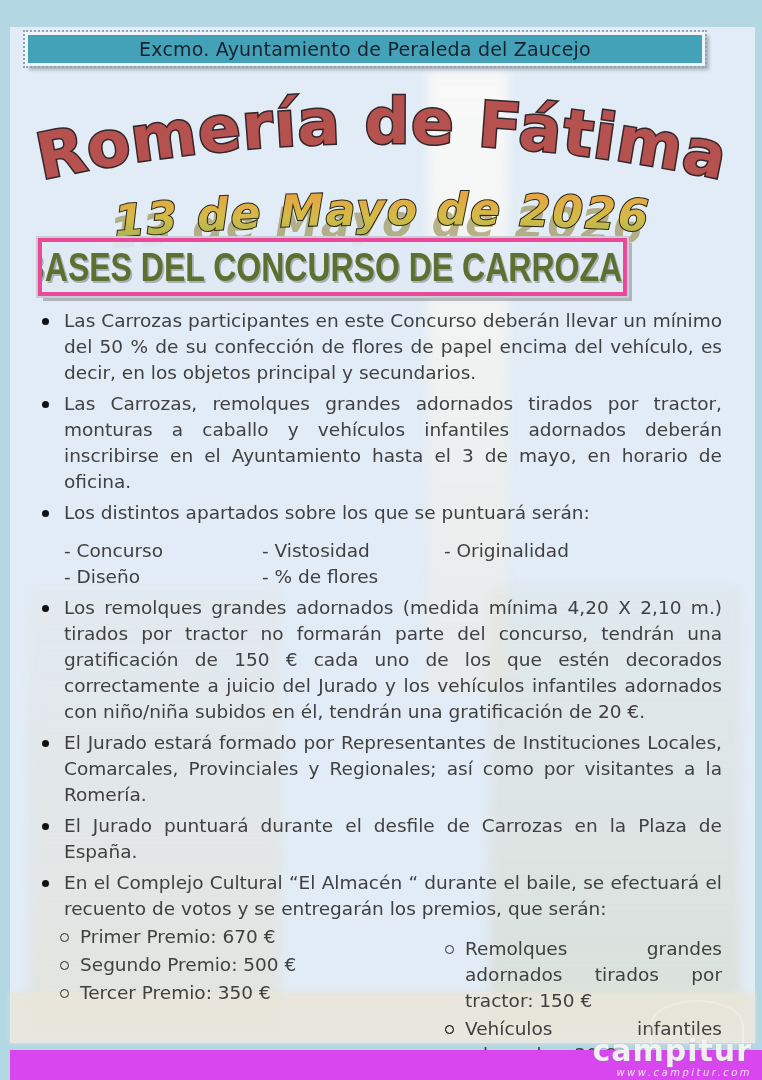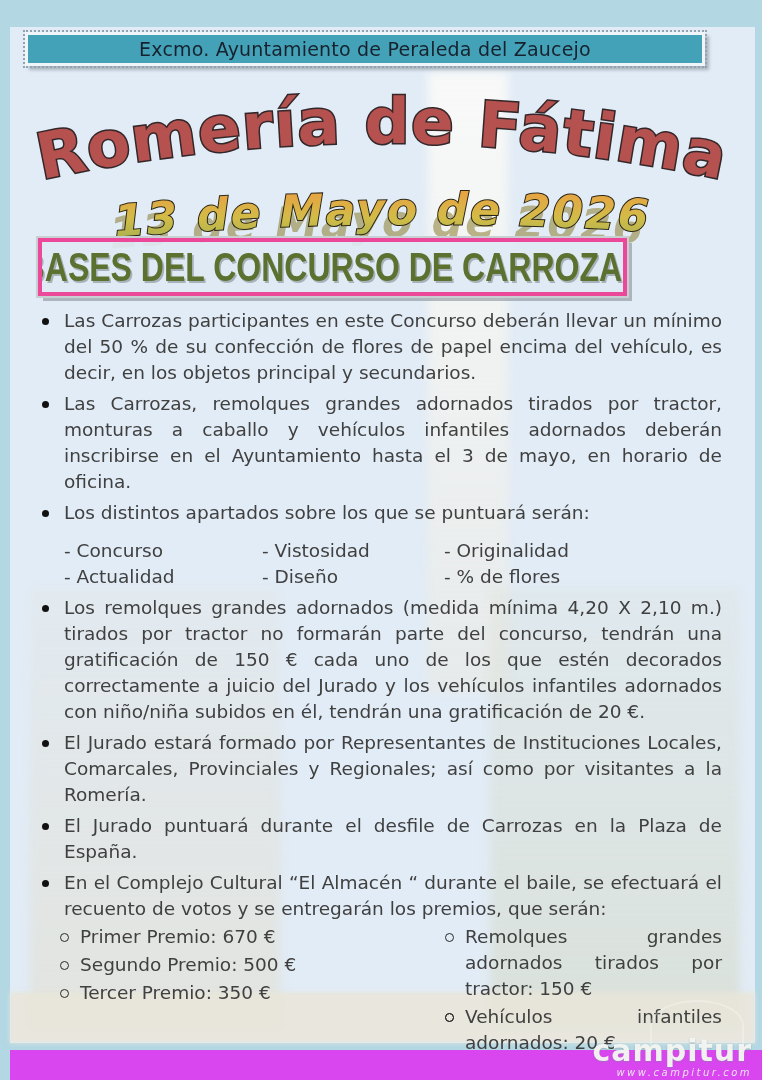--- a/index.html
+++ b/index.html
@@ -51,21 +51,21 @@
   }
   .rule{position:relative;padding-left:26px;margin-bottom:5px;}
   .dot{position:absolute;left:4px;top:10px;width:7px;height:7px;border-radius:50%;background:#111;}
   .ring{position:absolute;left:8px;top:9px;width:7px;height:7px;border-radius:50%;border:1.6px solid #2a2a2a;background:transparent;}
 
   .apartados{margin:0 0 5px 26px;display:grid;grid-template-columns:198px 182px auto;text-align:left;}
   .apartados div{white-space:nowrap;}
 
   .premios{display:flex;margin-left:14px;margin-bottom:4px;}
   .premios-left{width:385px;flex:none;}
-  .premios-right{flex:1;}
+  .premios-right{flex:1;margin-top:12px;}
   .premio{position:relative;padding-left:28px;margin-bottom:2px;}
   .premios-left .premio{text-align:left;white-space:nowrap;}
   .premios-right .premio{text-align:justify;}
 
   .bottom-band{
     position:absolute;left:10px;bottom:0;width:752px;height:30px;
     background:#d946ef;z-index:3;
   }
   .swirl{
     position:absolute;right:18px;bottom:30px;width:90px;height:48px;z-index:3;
@@ -138,21 +138,20 @@
     </div>
 
     <div class="rule" style="margin-bottom:12px;">
       <span class="dot"></span>
       <span>Los distintos apartados sobre los que se puntuará serán:</span>
     </div>
     <div class="apartados">
       <div>- Concurso</div>
       <div>- Vistosidad</div>
       <div>- Originalidad</div>
-      <div>- Actualidad</div>
       <div>- Diseño</div>
       <div>- % de flores</div>
     </div>
 
     <div class="rule">
       <span class="dot"></span>
       <span>Los remolques grandes adornados (medida mínima 4,20 X 2,10 m.) tirados por tractor no formarán parte del concurso, tendrán una gratificación de 150 € cada uno de los que estén decorados correctamente a juicio del Jurado y los vehículos infantiles adornados con niño/niña subidos en él, tendrán una gratificación de 20 €.</span>
     </div>
 
     <div class="rule">

